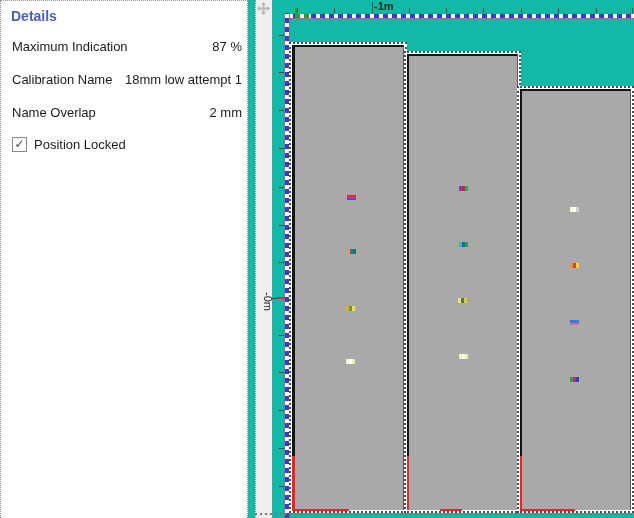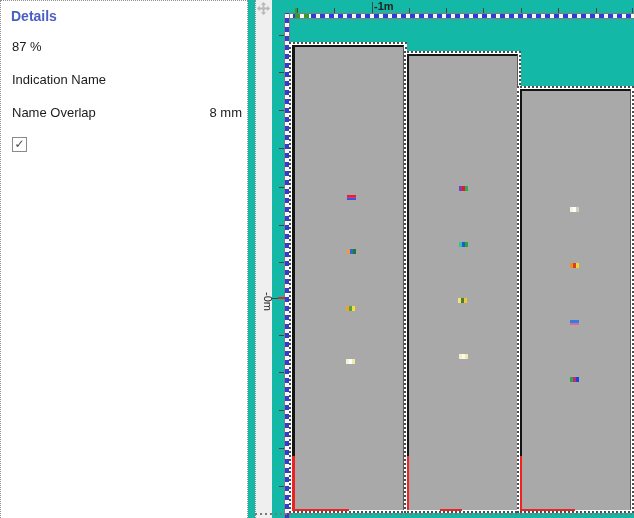--- a/index.html
+++ b/index.html
@@ -52,32 +52,35 @@
 </style>
 </head>
 <body>
 
 <div class="screen">
 
   <aside class="details">
     <h2>Details</h2>
     <div id="rows">
         <div class="row">
+          <span class="lbl">Maximum Indication</span>
           <span class="val">87 %</span>
         </div>
         <div class="row">
-          <span class="lbl">Indication Name</span>
+          <span class="lbl">Calibration Name</span>
+          <span class="val">18mm low attempt 1</span>
         </div>
         <div class="row">
           <span class="lbl">Name Overlap</span>
-          <span class="val">8 mm</span>
+          <span class="val">2 mm</span>
         </div>
       </div>
     <div class="check-row">
       <span class="cb">✓</span>
+      <span>Position Locked</span>
     </div>
   </aside>
 
   <section>
     <div class="strip"></div>
     <svg class="moveicon" viewBox="0 0 16 16">
       <path d="M8 1 L11 4 H9 V7 H12 V5 L15 8 L12 11 V9 H9 V12 H11 L8 15 L5 12 H7 V9 H4 V11 L1 8 L4 5 V7 H7 V4 H5 Z" fill="#b9b9b9"></path>
     </svg>
     <span class="hlabel">-1m</span>
     <span class="vlabel">-0m</span>

